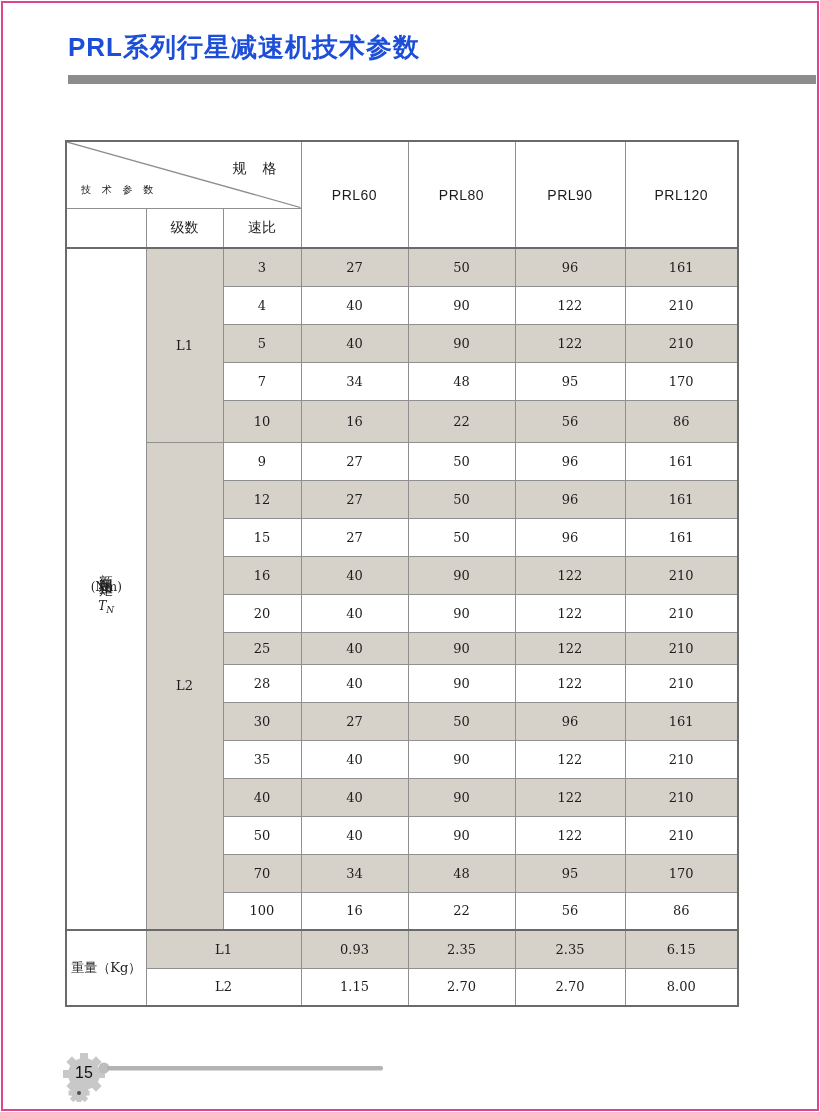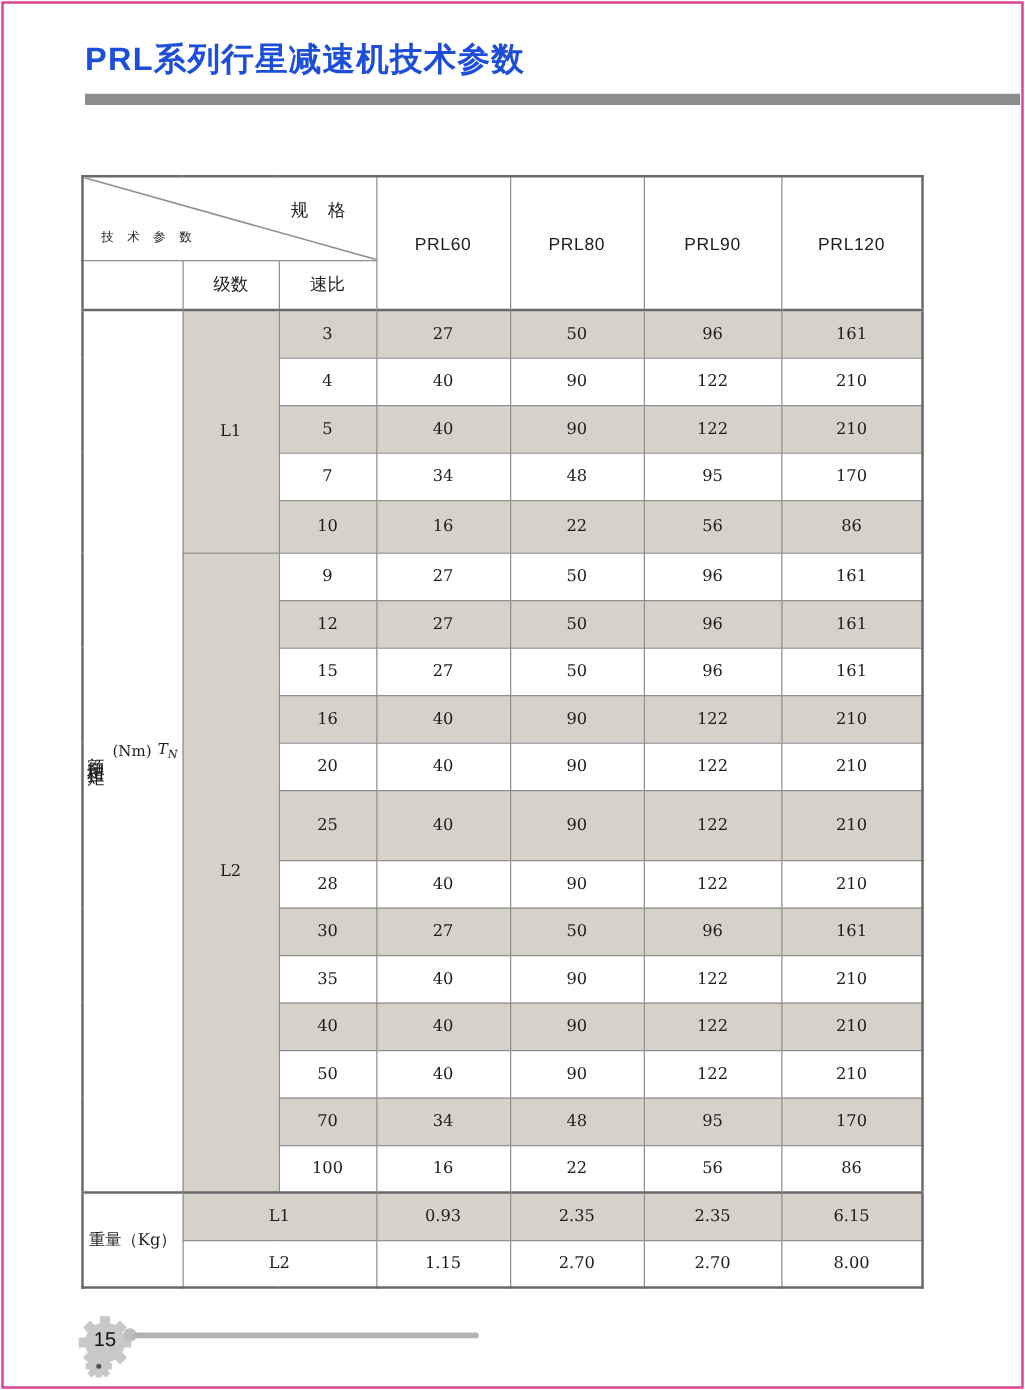--- a/index.html
+++ b/index.html
@@ -62,21 +62,21 @@
   .diag-top{
     position:absolute;top:18px;right:18px;
     font-size:14px;letter-spacing:6px;text-align:right;
   }
   .diag-bottom{
     position:absolute;bottom:11px;left:14px;
     font-size:10px;letter-spacing:4px;
   }
   
   td.torque-cell{background:#fff;}
-  .torque-wrap{display:flex;flex-direction:row;align-items:center;gap:5px;}
+  .torque-wrap{display:flex;flex-direction:column;align-items:center;gap:5px;}
   .vtext{
     writing-mode:vertical-rl;
     font-family:"DejaVu Serif","Liberation Serif",serif;
     font-size:14px;letter-spacing:3px;
   }
   .unit{font-family:"DejaVu Serif","Liberation Serif",serif;font-size:12px;}
   .sym{font-family:"DejaVu Serif","Liberation Serif",serif;font-size:12px;font-style:italic;}
   .sym sub{font-size:9px;}
   
   td.wt-label{
@@ -204,21 +204,21 @@
           <td class="value-cell shade">122</td>
           <td class="value-cell shade">210</td>
         </tr>
         <tr style="height: 38px;">
           <td class="ratio-cell">20</td>
           <td class="value-cell">40</td>
           <td class="value-cell">90</td>
           <td class="value-cell">122</td>
           <td class="value-cell">210</td>
         </tr>
-        <tr style="height: 56px;">
+        <tr style="height: 32px;">
           <td class="ratio-cell shade">25</td>
           <td class="value-cell shade">40</td>
           <td class="value-cell shade">90</td>
           <td class="value-cell shade">122</td>
           <td class="value-cell shade">210</td>
         </tr>
         <tr style="height: 38px; margin-left: 26px;">
           <td class="ratio-cell">28</td>
           <td class="value-cell">40</td>
           <td class="value-cell">90</td>

